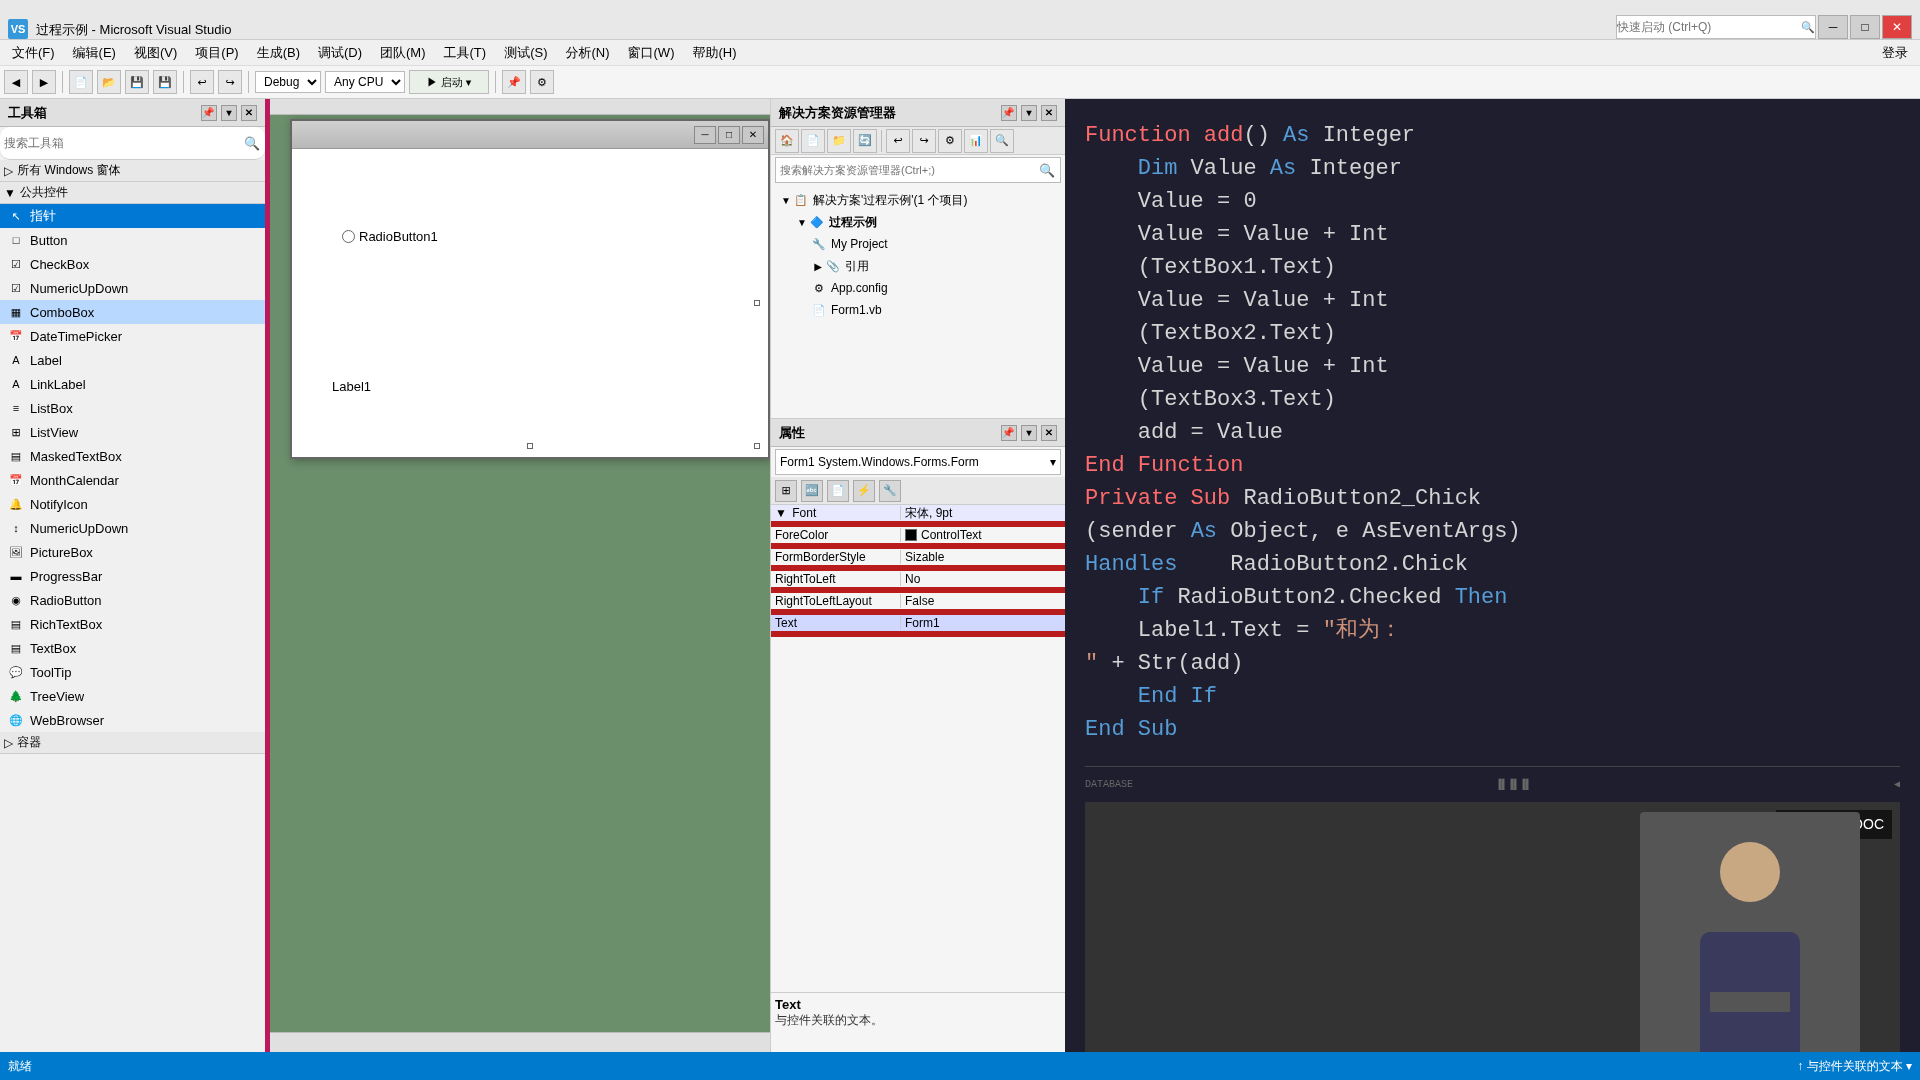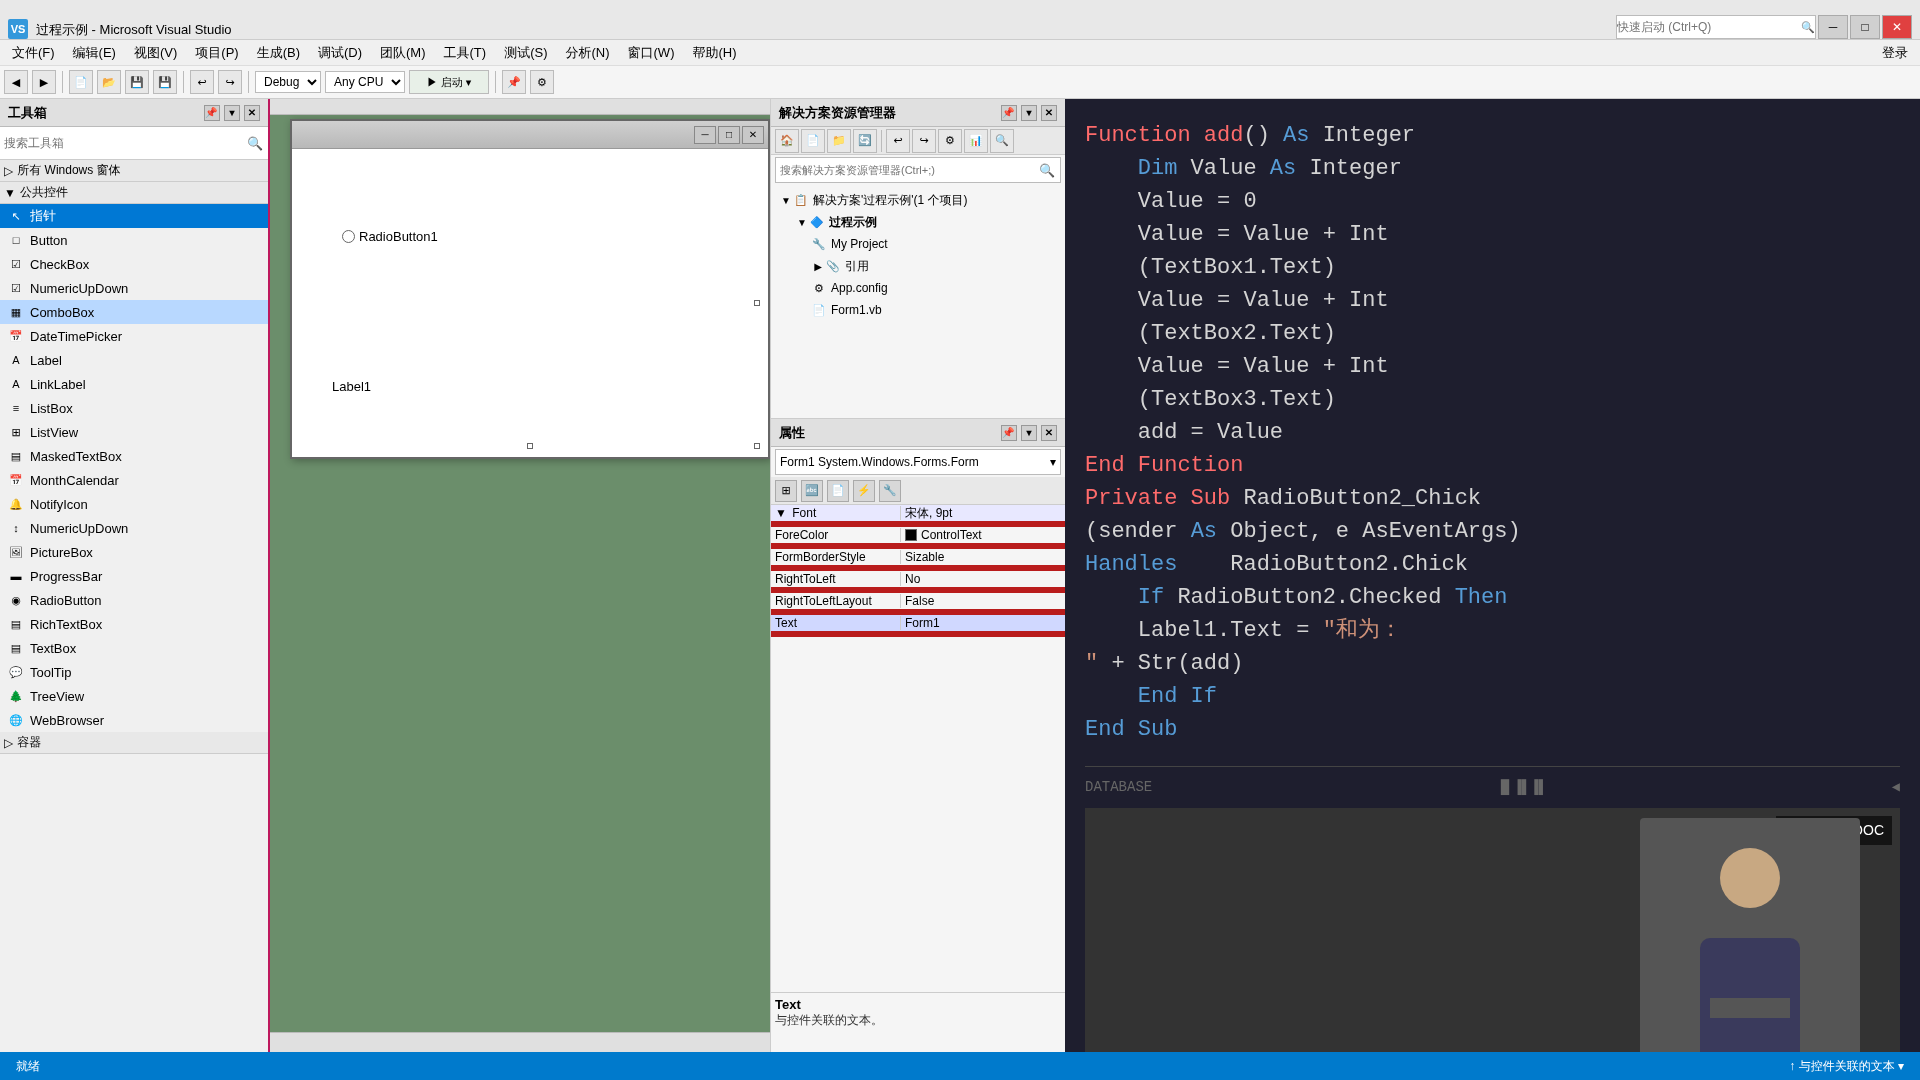--- a/index.html
+++ b/index.html
@@ -92,21 +92,21 @@
     .main-area {
       flex: 1;
       display: flex;
       overflow: hidden;
     }
 
     
     .toolbox {
       width: 270px;
       background: #f0f0f0;
-      border-right: 2px solid #be185d;
+      border-right: 5px solid #be185d;
       display: flex;
       flex-direction: column;
       flex-shrink: 0;
     }
     .panel-header {
       height: 28px;
       background: #e0e0e0;
       border-bottom: 1px solid #bbb;
       display: flex;
       align-items: center;
@@ -126,20 +126,21 @@
       font-size: 10px;
       display: flex; align-items: center; justify-content: center;
     }
     .toolbox-search {
       height: 16px;
       padding: 16px 4px;
       display: flex;
       align-items: center;
       border-bottom: 1px solid #ccc;
       background: white;
+      border-radius: 10px;
     }
     .toolbox-search input {
       flex: 1;
       border: none;
       outline: none;
       font-size: 12px;
     }
     .toolbox-items {
       flex: 1;
       overflow-y: auto;
@@ -410,21 +411,21 @@
     .code-string { color: #ce9178; }
     .code-normal { color: #d4d4d4; }
     .code-highlight { color: #ff6b6b; }
 
     
     .status-bar {
       height: 28px;
       background: #007acc;
       display: flex;
       align-items: center;
-      padding: 0 16px;
+      padding: 0 8px;
       color: white;
       font-size: 12px;
       flex-shrink: 0;
     }
     .status-right {
       margin-left: auto;
       display: flex;
       align-items: center;
       gap: 8px;
     }
@@ -844,21 +845,21 @@
       <span class="code-string">"</span><span class="code-normal"> + Str(add)</span>
     </div>
     <div>
       <span class="code-normal">&nbsp;&nbsp;&nbsp;&nbsp;</span><span class="code-keyword">End If</span>
     </div>
     <div>
       <span class="code-keyword">End Sub</span>
     </div>
 
     <div style="margin-top: 20px; border-top: 1px solid #444; padding-top:10px; position:relative;">
-      <div style="display:flex; justify-content:space-between; align-items:flex-start; color:#666; font-size:14px;">
+      <div style="display:flex; justify-content:space-between; align-items:flex-start; color:#666; font-size:10px;">
         <span>DATABASE</span>
         <span>▐▌▐▌▐▌</span>
         <span>◀</span>
       </div>
 
       <div style="width:100%; height:280px; background:#333; margin-top:10px; display:flex; align-items:center; justify-content:flex-end; position:relative;">
 
         <div style="position:absolute; top:8px; right:8px; background:rgba(0,0,0,0.6); color:white; padding:4px 8px; font-size:14px; font-family:sans-serif;">
           <span>中国大学MOOC</span>
         </div>

